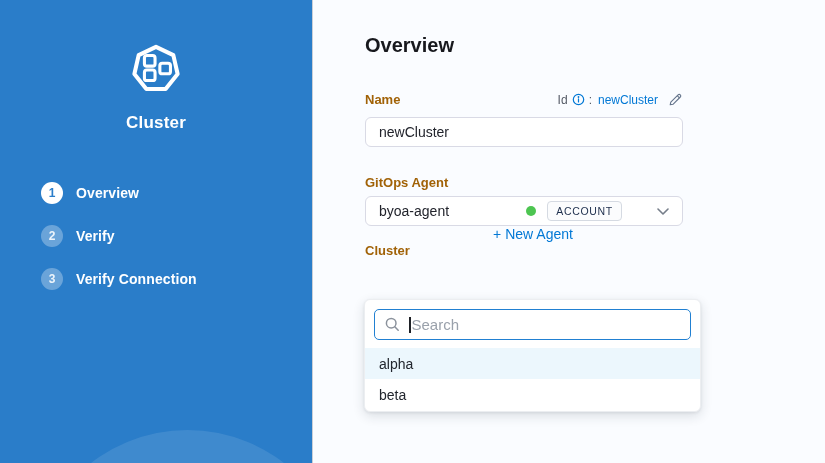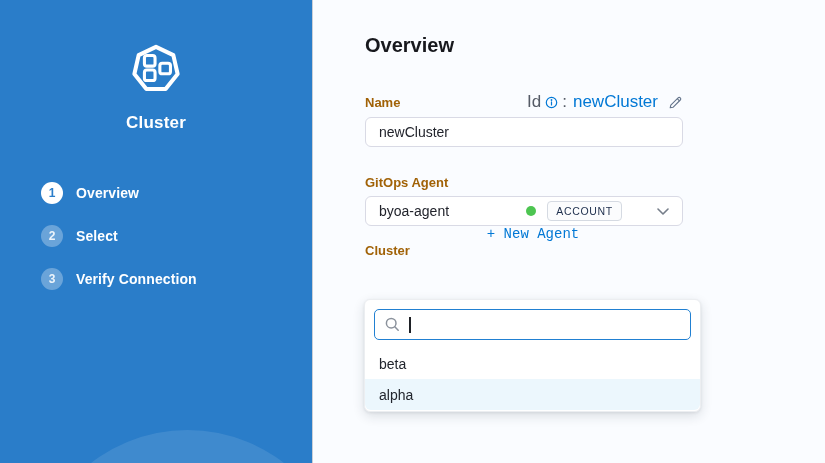--- a/index.html
+++ b/index.html
@@ -22,42 +22,42 @@
   .step--pending .step-circle { background:rgba(255,255,255,0.30); color:rgba(255,255,255,0.88); }
   .step-label { color:#ffffff; font-size:14px; font-weight:700; letter-spacing:0.1px; }
 
   
   .main { position:absolute; left:314px; top:0; right:0; bottom:0; background:#fafcff; }
   .page-heading { position:absolute; left:51px; top:34px; font-size:20px; font-weight:700; color:#17181d; }
 
   .field-label { font-size:13px; font-weight:700; color:#a16207; }
   .name-header { position:absolute; left:51px; top:92px; width:318px; display:flex;
                  align-items:center; justify-content:space-between; }
-  .id-group { display:flex; align-items:center; gap:4px; font-size:17px; color:#555b66; }
+  .id-group { display:flex; align-items:center; gap:4px; font-size:12px; color:#555b66; }
   .id-label { font-weight:400; color:#555b66; }
   .id-value { color:#0278d5; margin-left:2px; }
   .id-pencil { margin-left:6px; display:flex; cursor:pointer; }
 
   .text-input { position:absolute; left:51px; top:117px; width:318px; height:30px;
                 border:1px solid #d9dae5; border-radius:6px; background:#ffffff;
                 padding:0 13px; font-size:14px; color:#22242c;
                 font-family:"Liberation Sans", sans-serif; outline:none; }
 
   .agent-label { position:absolute; left:51px; top:175px; }
   .agent-row { position:absolute; left:51px; top:196px; display:flex; align-items:center;flex-direction:column; }
   .select-box { width:318px; height:30px; background:#ffffff; border:1px solid #d9dae5;
                 border-radius:6px; display:flex; align-items:center; padding:0 13px; cursor:pointer; }
   .select-value { font-size:14px; color:#22242c; }
   .status-dot { width:10px; height:10px; border-radius:50%; background:#4dc551; margin-left:auto; }
   .scope-badge { margin-left:11px; font-size:10.5px; font-weight:400; letter-spacing:0.7px;
                  color:#1d2e4c; background:#fbfcfd; border:1px solid #d5dae2; border-radius:4px;
                  padding:3px 8px 2px; line-height:1.2; }
   .chevron-agent { margin-left:35px; display:flex; }
   .chevron-auto { margin-left:auto; display:flex; }
-  .new-agent-link { margin-left:18px; color:#0278d5; font-size:14px; cursor:pointer; white-space:nowrap;font-family:Liberation Mono, monospace; }
+  .new-agent-link { margin-left:18px; color:#0278d5; font-size:14px; cursor:pointer; white-space:nowrap; }
 
   .project-label { position:absolute; left:51px; top:243px; }
   .project-select { position:absolute; left:51px; top:264px; }
 
   .panel { position:absolute; left:50px; top:299px; width:337px; background:#ffffff;
            border:1px solid #eceef1; border-radius:6px; padding-bottom:1px;
            box-shadow:0 4px 12px rgba(31,41,55,0.14), 0 1px 3px rgba(31,41,55,0.08); }
   .search-wrap { margin:9px 9px 8px; height:31px; border:1.5px solid #2180d2; border-radius:5px;
                  display:flex; align-items:center; padding:0 9px; background:#ffffff; }
   .caret { width:1.5px; height:16px; background:#1e2126; margin-left:8px; flex:0 0 auto; }
@@ -86,21 +86,21 @@
 
   <div class="sidebar-title">Cluster</div>
 
   <div class="steps">
     <div class="step step--active">
       <div class="step-circle">1</div>
       <div class="step-label">Overview</div>
     </div>
     <div class="step step--pending">
       <div class="step-circle">2</div>
-      <div class="step-label">Select</div>
+      <div class="step-label">Verify</div>
     </div>
     <div class="step step--pending">
       <div class="step-circle">3</div>
       <div class="step-label">Verify Connection</div>
     </div>
   </div>
 </div>
 
 <div class="main">
 
@@ -149,18 +149,19 @@
 
   <div class="panel">
     <div class="search-wrap">
       <span style="display:flex;">
         <svg width="17" height="17" viewBox="0 0 17 17">
           <circle cx="7.2" cy="7.2" r="4.8" stroke="#8b929c" stroke-width="1.5" fill="none"></circle>
           <path d="M10.8 10.8l3.4 3.4" stroke="#8b929c" stroke-width="1.5" stroke-linecap="round"></path>
         </svg>
       </span>
       <span class="caret"></span>
+      <input class="search-input" type="text" placeholder="Search" style="">
     </div>
+    <div class="option option--highlighted">alpha</div>
     <div class="option">beta</div>
-    <div class="option option--highlighted">alpha</div>
   </div>
 
 </div>
 
 </body></html>

